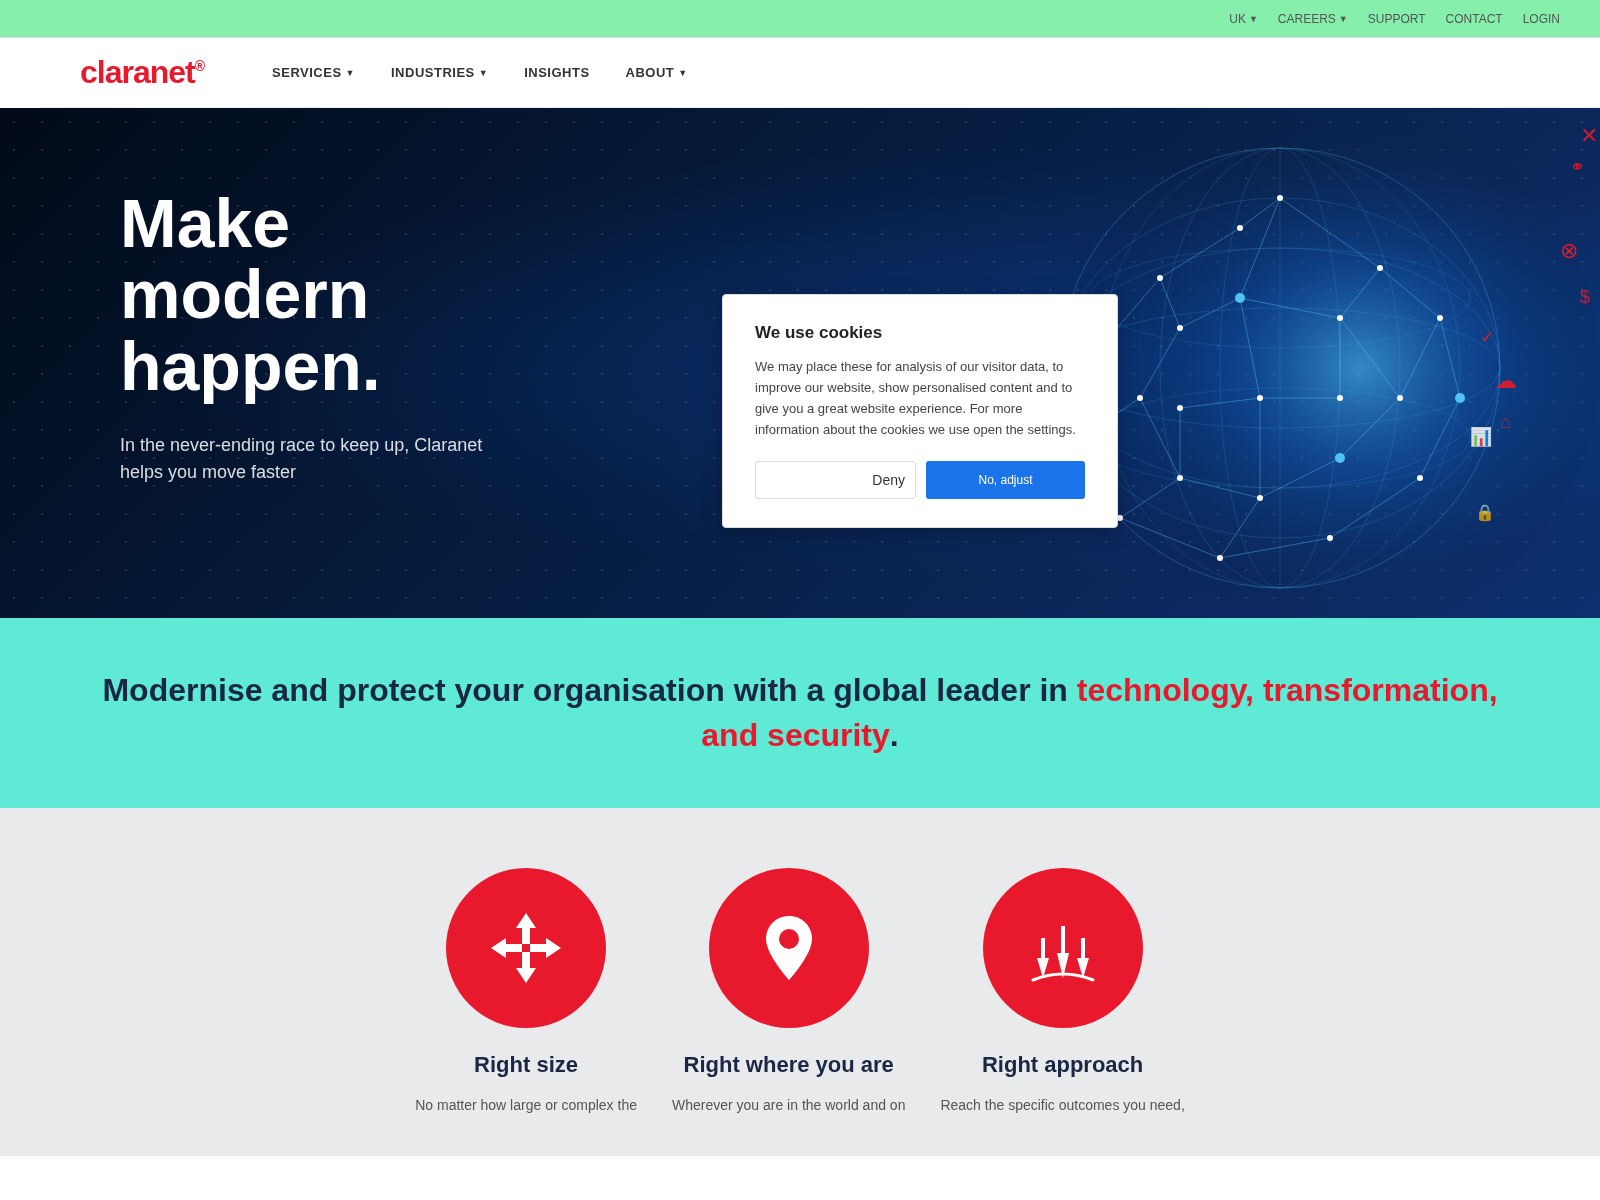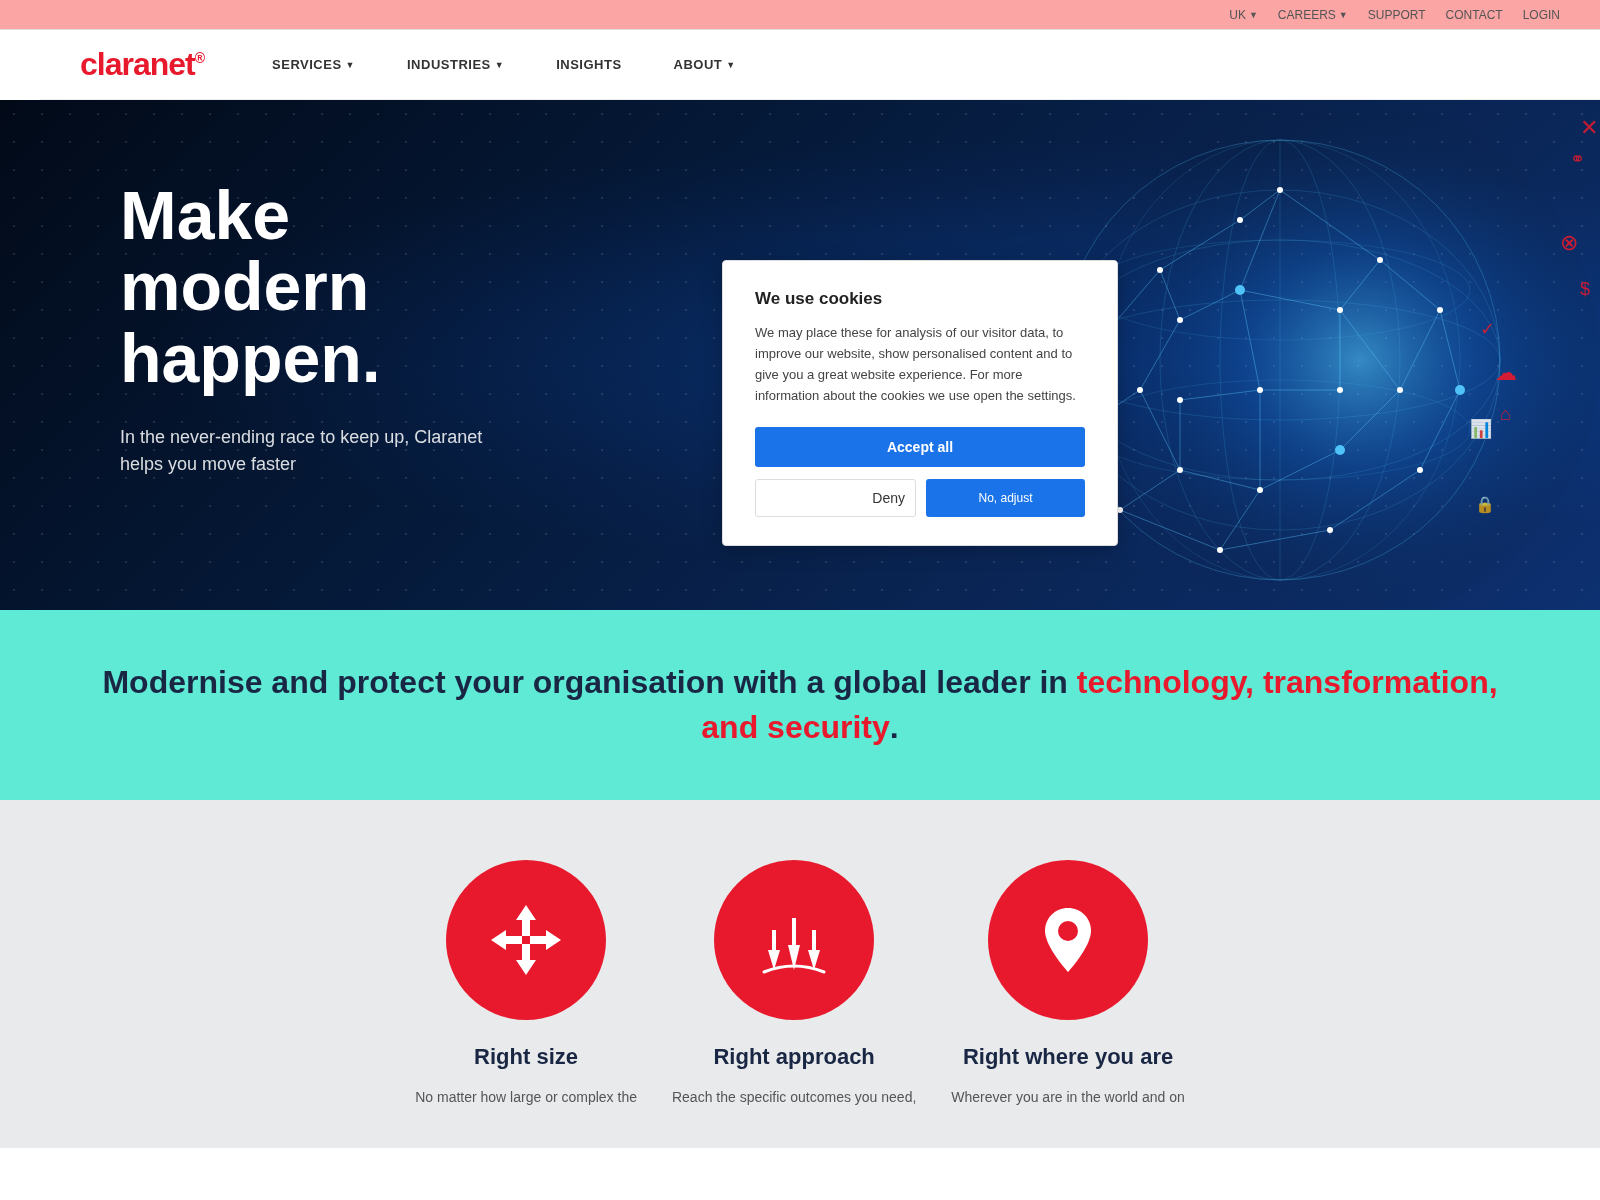--- a/index.html
+++ b/index.html
@@ -1,26 +1,26 @@
 <!DOCTYPE html>
 <html><head>
   <meta charset="utf-8">
   <style>
     * { margin: 0; padding: 0; box-sizing: border-box; }
     body { font-family: Arial, sans-serif; background: #fff; width: 1600px; }
 
     
     .top-bar {
-      background: #fca5a5;
+      background: #86efac;
       border-bottom: 1px solid #ddd;
       display: flex;
       justify-content: flex-end;
       align-items: center;
       padding: 0 40px;
-      height: 30px;
+      height: 38px;
       font-size: 12px;
       color: #555;
     }
     .top-bar a, .top-bar span {
       color: #555;
       text-decoration: none;
       margin-left: 20px;
       cursor: pointer;
     }
     .top-bar .dropdown-arrow { font-size: 9px; margin-left: 3px; }
@@ -44,21 +44,21 @@
       color: #e8192c;
       letter-spacing: -1px;
     }
     .logo-text .registered {
       font-size: 14px;
       vertical-align: super;
     }
     .nav-links {
       display: flex;
       align-items: center;
-      gap: 16px;
+      gap: 0;
     }
     .nav-link {
       font-size: 13px;
       font-weight: 700;
       color: #333;
       text-decoration: none;
       padding: 0 18px;
       height: 70px;
       display: flex;
       align-items: center;
@@ -431,21 +431,20 @@
 
   <div class="hero-content">
     <h1 class="hero-title">Make modern happen.</h1>
     <p class="hero-subtitle">In the never-ending race to keep up, Claranet helps you move faster</p>
   </div>
 
   <div class="cookie-overlay">
     <div class="cookie-banner">
       <div class="cookie-title">We use cookies</div>
       <div class="cookie-text">We may place these for analysis of our visitor data, to improve our website, show personalised content and to give you a great website experience. For more information about the cookies we use open the settings.</div>
-      <button class="btn-accept-all">Accept all</button>
       <div class="cookie-bottom-row">
         <button class="btn-deny">Deny</button>
         <button class="btn-adjust">No, adjust</button>
       </div>
     </div>
   </div>
 </div>
 
 <div class="tagline-section">
   <p class="tagline-text">
@@ -466,49 +465,49 @@
           <polygon points="40,75 50,60 44,60 44,44 36,44 36,60 30,60"></polygon>
 
           <polygon points="5,40 20,30 20,36 36,36 36,44 20,44 20,50"></polygon>
 
           <polygon points="75,40 60,30 60,36 44,36 44,44 60,44 60,50"></polygon>
         </g>
       </svg>
     </div>
     <h3 class="feature-title">Right size</h3>
     <p class="feature-desc">No matter how large or complex the</p>
-  </div>
-
-  <div class="feature-item">
-    <div class="feature-icon">
-      <svg width="80" height="80" viewBox="0 0 80 80" xmlns="http://www.w3.org/2000/svg">
-
-        <g fill="white">
-
-          <polygon points="20,70 14,50 18,50 18,30 22,30 22,50 26,50"></polygon>
-
-          <polygon points="40,70 34,45 38,45 38,18 42,18 42,45 46,45"></polygon>
-
-          <polygon points="60,70 54,50 58,50 58,30 62,30 62,50 66,50"></polygon>
-
-          <path d="M10,72 Q40,60 70,72" stroke="white" stroke-width="3" fill="none" stroke-linecap="round"></path>
-        </g>
-      </svg>
-    </div>
-    <h3 class="feature-title">Right approach</h3>
-    <p class="feature-desc">Reach the specific outcomes you need,</p>
   </div>
 
   <div class="feature-item">
     <div class="feature-icon">
       <svg width="80" height="80" viewBox="0 0 80 80" xmlns="http://www.w3.org/2000/svg">
 
         <g fill="white">
           <path d="M40,8 C27,8 17,18 17,31 C17,47 40,72 40,72 C40,72 63,47 63,31 C63,18 53,8 40,8 Z"></path>
           <circle cx="40" cy="31" r="10" fill="#e8192c"></circle>
         </g>
       </svg>
     </div>
     <h3 class="feature-title">Right where you are</h3>
     <p class="feature-desc">Wherever you are in the world and on</p>
   </div>
 
+  <div class="feature-item">
+    <div class="feature-icon">
+      <svg width="80" height="80" viewBox="0 0 80 80" xmlns="http://www.w3.org/2000/svg">
+
+        <g fill="white">
+
+          <polygon points="20,70 14,50 18,50 18,30 22,30 22,50 26,50"></polygon>
+
+          <polygon points="40,70 34,45 38,45 38,18 42,18 42,45 46,45"></polygon>
+
+          <polygon points="60,70 54,50 58,50 58,30 62,30 62,50 66,50"></polygon>
+
+          <path d="M10,72 Q40,60 70,72" stroke="white" stroke-width="3" fill="none" stroke-linecap="round"></path>
+        </g>
+      </svg>
+    </div>
+    <h3 class="feature-title">Right approach</h3>
+    <p class="feature-desc">Reach the specific outcomes you need,</p>
+  </div>
+
 </div>
 
 </body></html>

